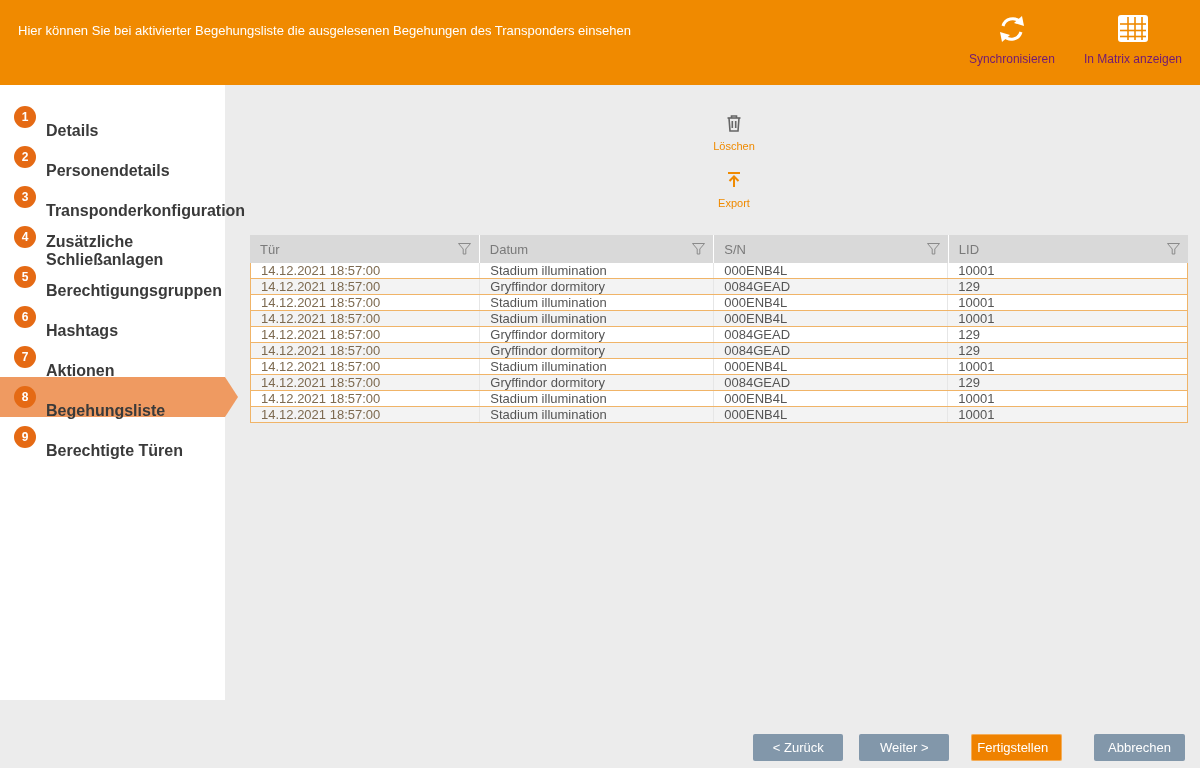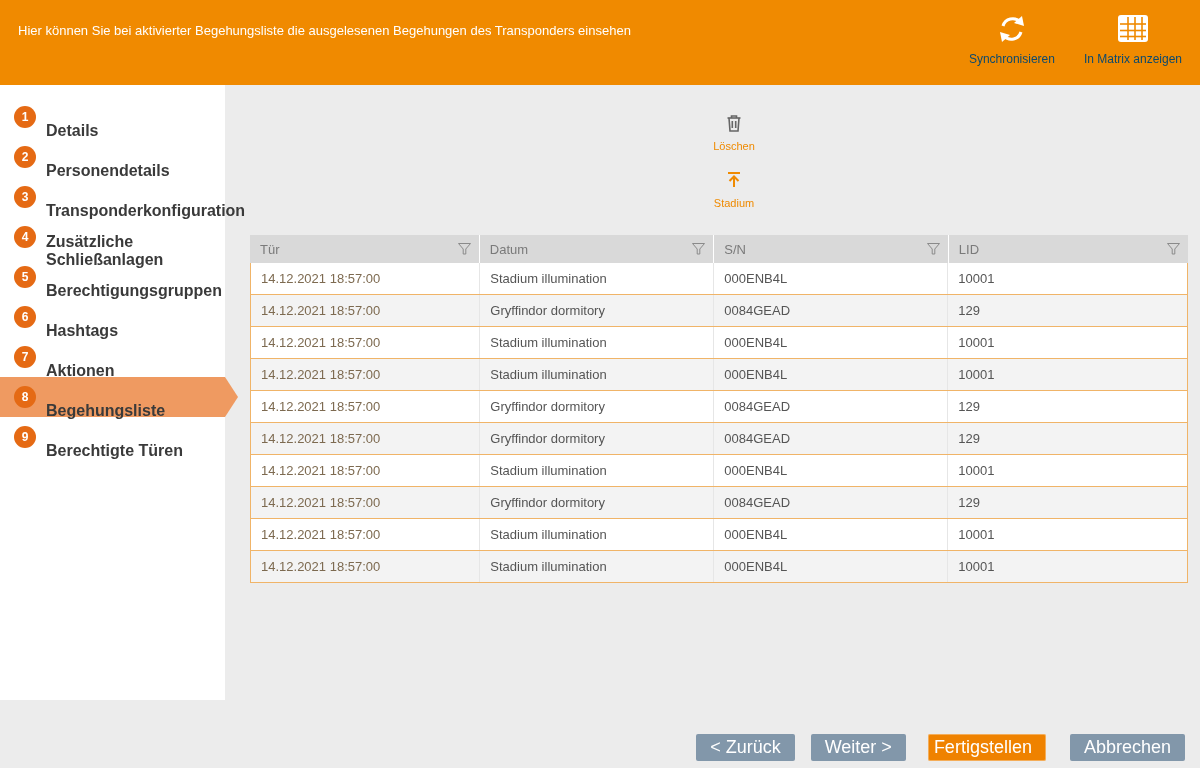--- a/index.html
+++ b/index.html
@@ -22,21 +22,21 @@
   
   .app-header{
     height:85px;background:var(--accent-orange,#f08a00);
     display:flex;justify-content:space-between;align-items:flex-start;
     padding:14px 14px 0 18px;color:#fff;
   }
   .app-header h1{font-size:26px;font-weight:bold;letter-spacing:.2px;}
   .app-header p{font-size:13px;margin-top:9px;}
   .header-actions{display:flex;gap:26px;margin-right:4px;}
   .header-action{display:flex;flex-direction:column;align-items:center;gap:4px;cursor:pointer;min-width:92px;}
-  .header-action .ha-label{font-size:12px;color:#0c4a6e;white-space:nowrap;}
+  .header-action .ha-label{font-size:12px;color:#701a75;white-space:nowrap;}
 
   
   .main-row{display:flex;height:615px;}
   .sidebar{width:225px;background:#fff;padding-top:12px;position:relative;z-index:2;flex:0 0 225px;}
   .content{flex:1;background:var(--content-bg,#ececec);padding:28px 12px 0 25px;}
 
   
   .side-item{height:40px;display:flex;align-items:center;padding-left:14px;cursor:pointer;position:relative;}
   .side-item .num{
     width:22px;height:22px;border-radius:50%;background:var(--circle-orange,#e56a14);
@@ -56,36 +56,36 @@
   .tool-btn{display:flex;flex-direction:column;align-items:center;gap:3px;cursor:pointer;min-width:52px;}
   .tool-btn .tb-label{font-size:11px;color:var(--toolbar-label,#ef8a00);}
 
   
   .grid-table{width:938px;}
   .thead{display:grid;grid-template-columns:24.5% 25% 25% 25.5%;background:var(--header-bg,#d9d9d9);height:28px;}
   .th{display:flex;align-items:center;justify-content:space-between;padding:0 8px 0 10px;
       font-size:13px;color:#7a7a7a;border-right:1px solid #fff;cursor:pointer;}
   .th:last-child{border-right:none;}
   .tbody{border-left:1px solid var(--row-border,#f0b468);border-right:1px solid var(--row-border,#f0b468);}
-  .tr{display:grid;grid-template-columns:24.5% 25% 25% 25.5%;height:32px;background:#fff;
+  .tr{display:grid;grid-template-columns:24.5% 25% 25% 25.5%;height:16px;background:#fff;
       border-bottom:1px solid var(--row-border,#f0b468);cursor:default;}
   .tr:nth-child(even){background:#f3f3f3;}
   .td{display:flex;align-items:center;padding-left:10px;font-size:13px;color:var(--cell-text,#555);
       border-right:1px solid #e6e6e6;overflow:hidden;white-space:nowrap;}
   .td:last-child{border-right:none;}
   .td-date{color:var(--date-text,#7d6a50);}
 
   
   .footer-bar{height:68px;background:var(--content-bg,#ececec);display:flex;justify-content:flex-end;
       align-items:center;padding:26px 15px 0 0;gap:16px;}
-  .btn{height:27px;min-width:90px;padding:0 14px;border:none;border-radius:2px;font-size:18px;
+  .btn{height:27px;min-width:90px;padding:0 14px;border:none;border-radius:2px;font-size:13px;
       color:#fff;font-family:"Liberation Sans",sans-serif;cursor:pointer;}
   .btn-blue{background:var(--button-blue,#8297aa);}
   .btn-orange{background:var(--button-orange,#ef8200);box-shadow:inset 0 0 0 1px rgba(255,255,255,.35);margin-left:6px;padding-left:6px;}
-  .btn-cancel{margin-left:8px;}
+  .btn-cancel{margin-left:16px;}
 </style>
 </head>
 <body>
 
 <header class="app-header">
   <div class="header-text">
     <p>Hier können Sie bei aktivierter Begehungsliste die ausgelesenen Begehungen des Transponders einsehen</p>
   </div>
   <div class="header-actions">
     <div class="header-action">
@@ -179,21 +179,21 @@
       <div class="tool-btn">
         <span>
           <svg width="20" height="20" viewBox="0 0 20 20">
             <g stroke="#ef8a00" stroke-width="2" fill="none">
               <path d="M4 3 h12"></path>
               <path d="M10 17 V7"></path>
               <path d="M5.5 11 L10 6.5 L14.5 11"></path>
             </g>
           </svg>
         </span>
-        <span class="tb-label">Stadium</span>
+        <span class="tb-label">Export</span>
       </div>
     </div>
 
     <div class="grid-table">
       <div class="thead" id="thead">
           <div class="th">
             <span class="th-label">Tür</span>
             <svg width="13" height="12" viewBox="0 0 13 12">
               <polygon points="0.5,0.5 12.5,0.5 7.8,6 7.8,11 5.2,11 5.2,6" fill="none" stroke="#8a8a8a" stroke-width="1"></polygon>
             </svg>

